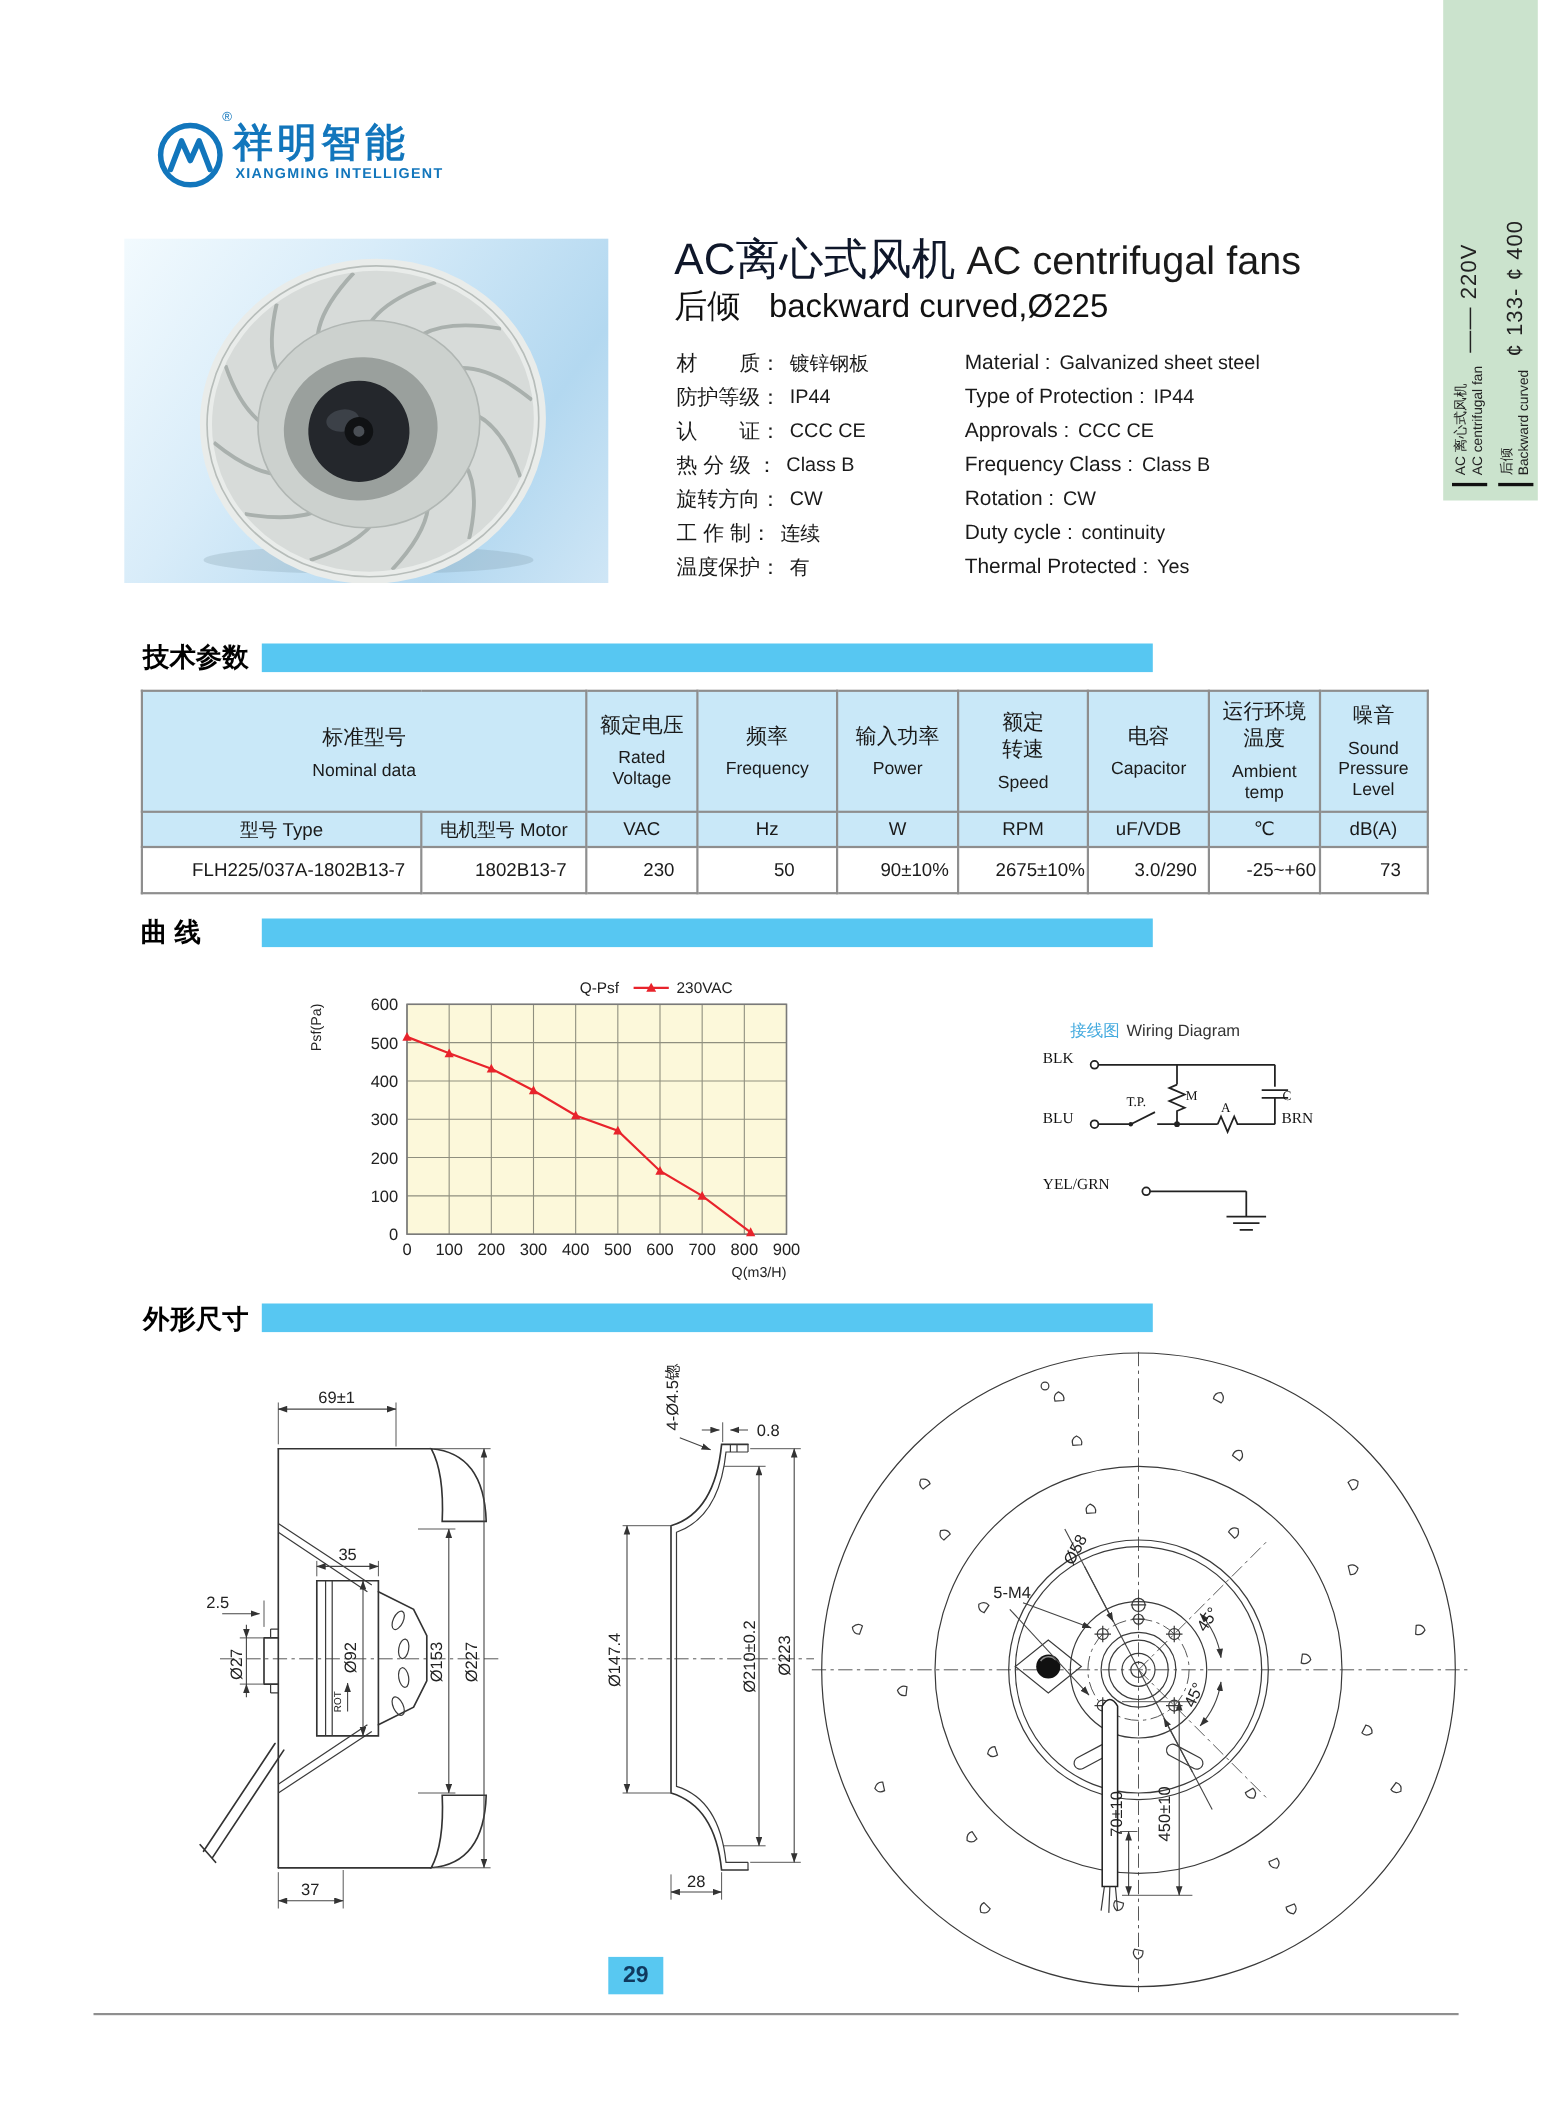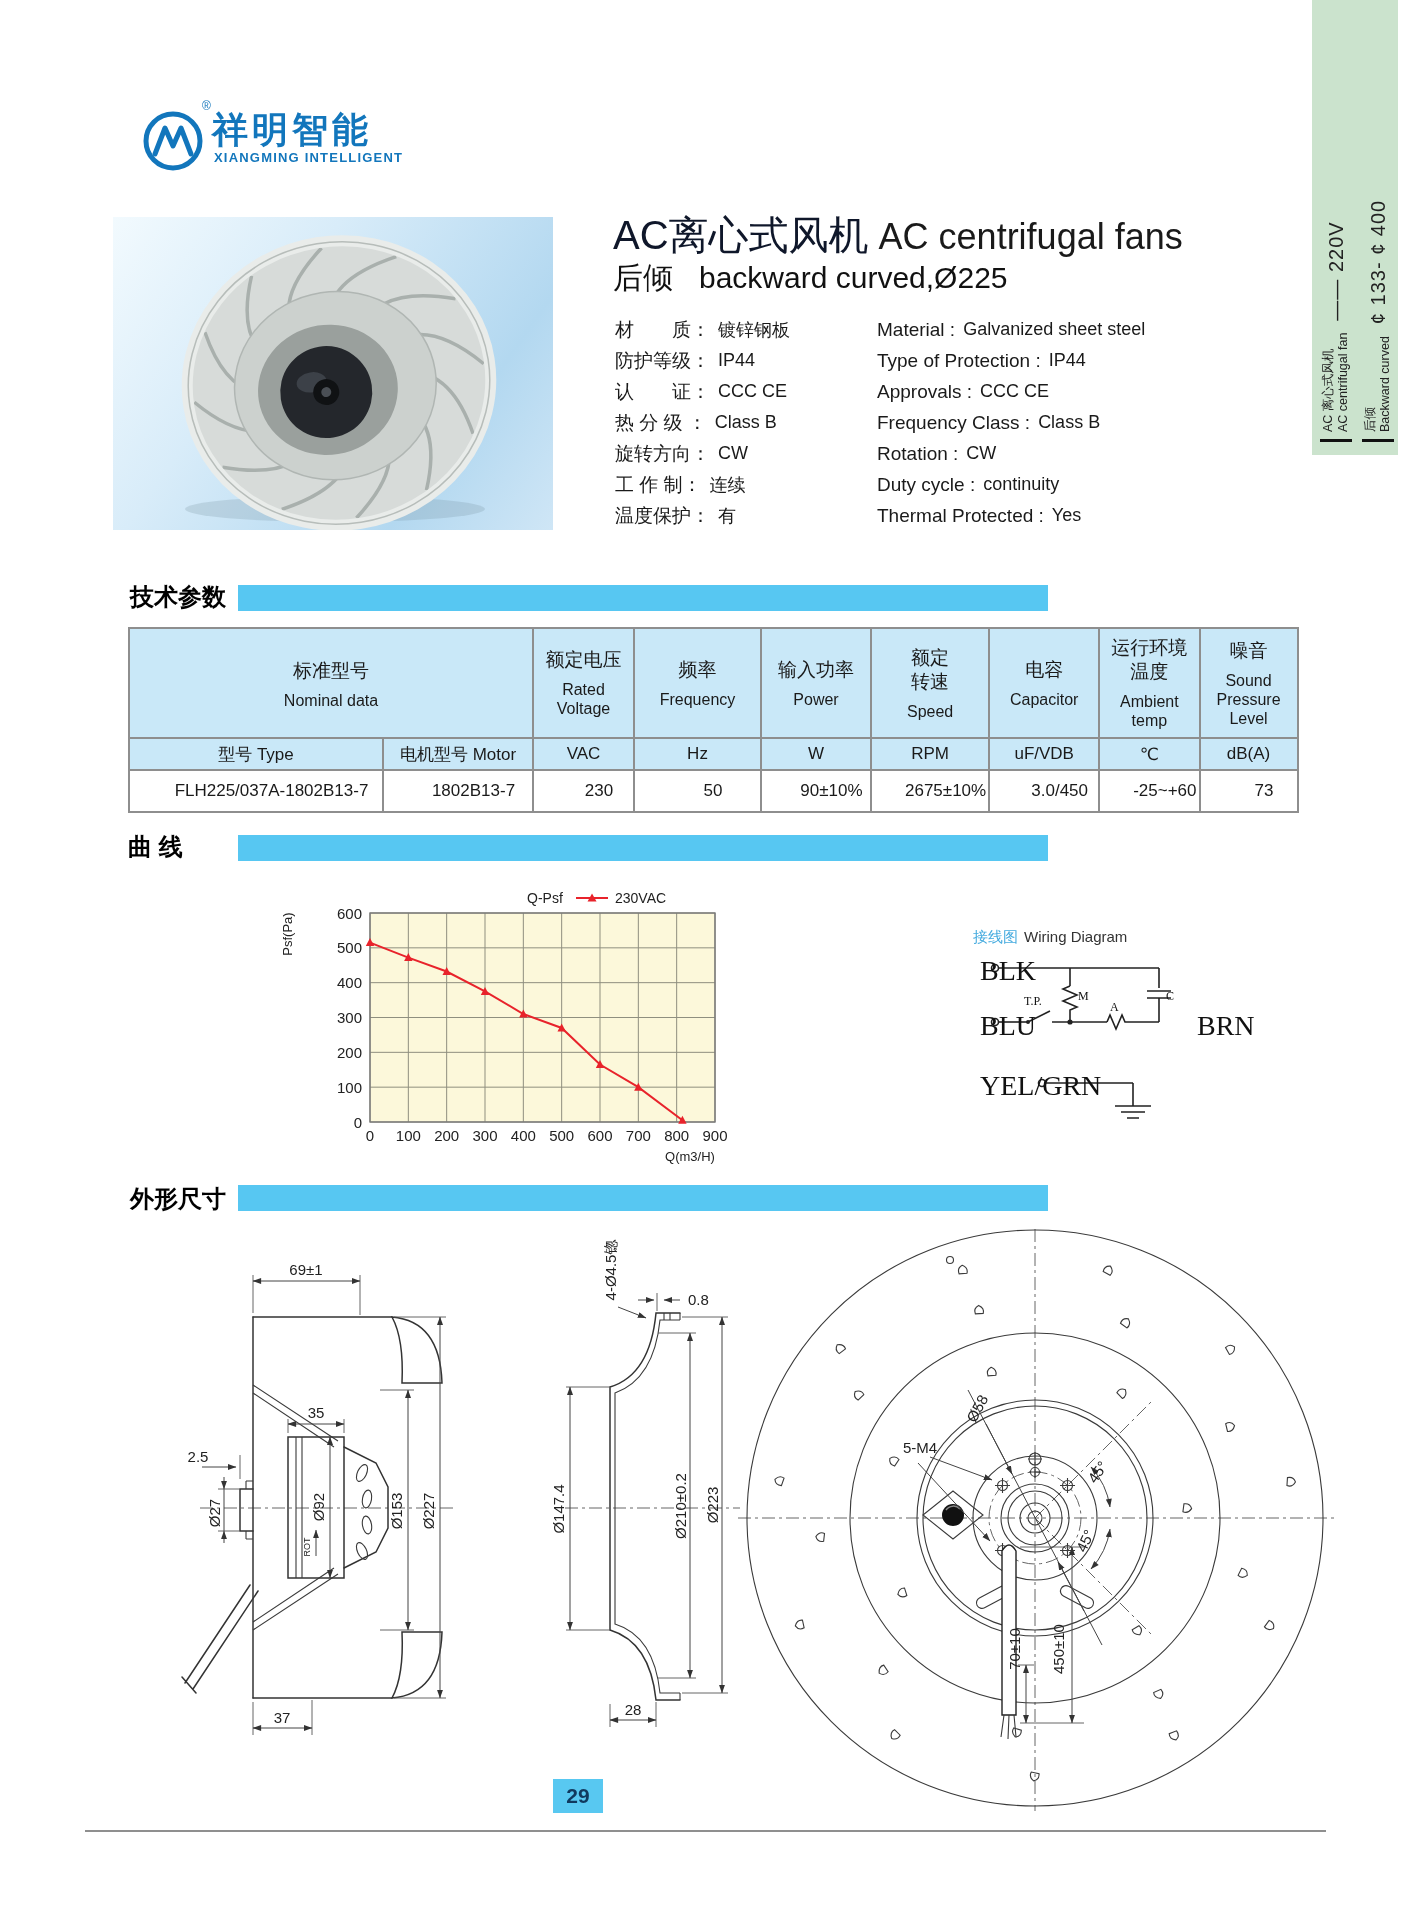--- a/index.html
+++ b/index.html
@@ -45,21 +45,21 @@
   
   .ctick{font-size:15px;fill:#222;}
   .ctick2{font-size:15px;fill:#222;}
   .clab{font-size:13px;fill:#222;}
   .cleg{font-size:14px;fill:#222;}
   
   .wtitle{left:973px;top:928px;font-size:15px;white-space:nowrap;}
   .wtitle .zh{color:#45abdf;}
   .wtitle .en{color:#333;margin-left:6px;}
   .wlab{position:absolute;font-family:"Liberation Serif","DejaVu Serif",serif;color:#111;}
-  .wbig{font-size:28px;margin-left:32px;}
+  .wbig{font-size:14px;}
   .wsm{font-size:12px;}
   
   .ol{stroke:#333;stroke-width:1.5;fill:none;stroke-linecap:round;}
   .ol2{stroke:#3a3a3a;stroke-width:1.1;fill:none;}
   .dim{stroke:#444;stroke-width:1;fill:none;}
   .ext{stroke:#555;stroke-width:0.9;fill:none;}
   .cl{stroke:#555;stroke-width:0.9;stroke-dasharray:13 4 3 4;fill:none;}
   .dtext{font-size:15px;fill:#222;}
   .dtexts{font-size:9px;fill:#222;}
   
@@ -256,21 +256,21 @@
     <th>℃</th>
     <th>dB(A)</th>
   </tr>
   <tr class="dr">
     <td>FLH225/037A-1802B13-7</td>
     <td>1802B13-7</td>
     <td>230</td>
     <td>50</td>
     <td>90±10%</td>
     <td>2675±10%</td>
-    <td>3.0/450</td>
+    <td>3.0/290</td>
     <td>-25~+60</td>
     <td>73</td>
   </tr>
 </tbody>
   </table>
 
 <div class="abs sech" style="left:128px;top:831px">曲  线</div>
 <div class="abs secbar" style="top:835px"></div>
 
 <svg class="abs" style="left:258px;top:872px" width="500" height="300" viewBox="0 0 500 300">

